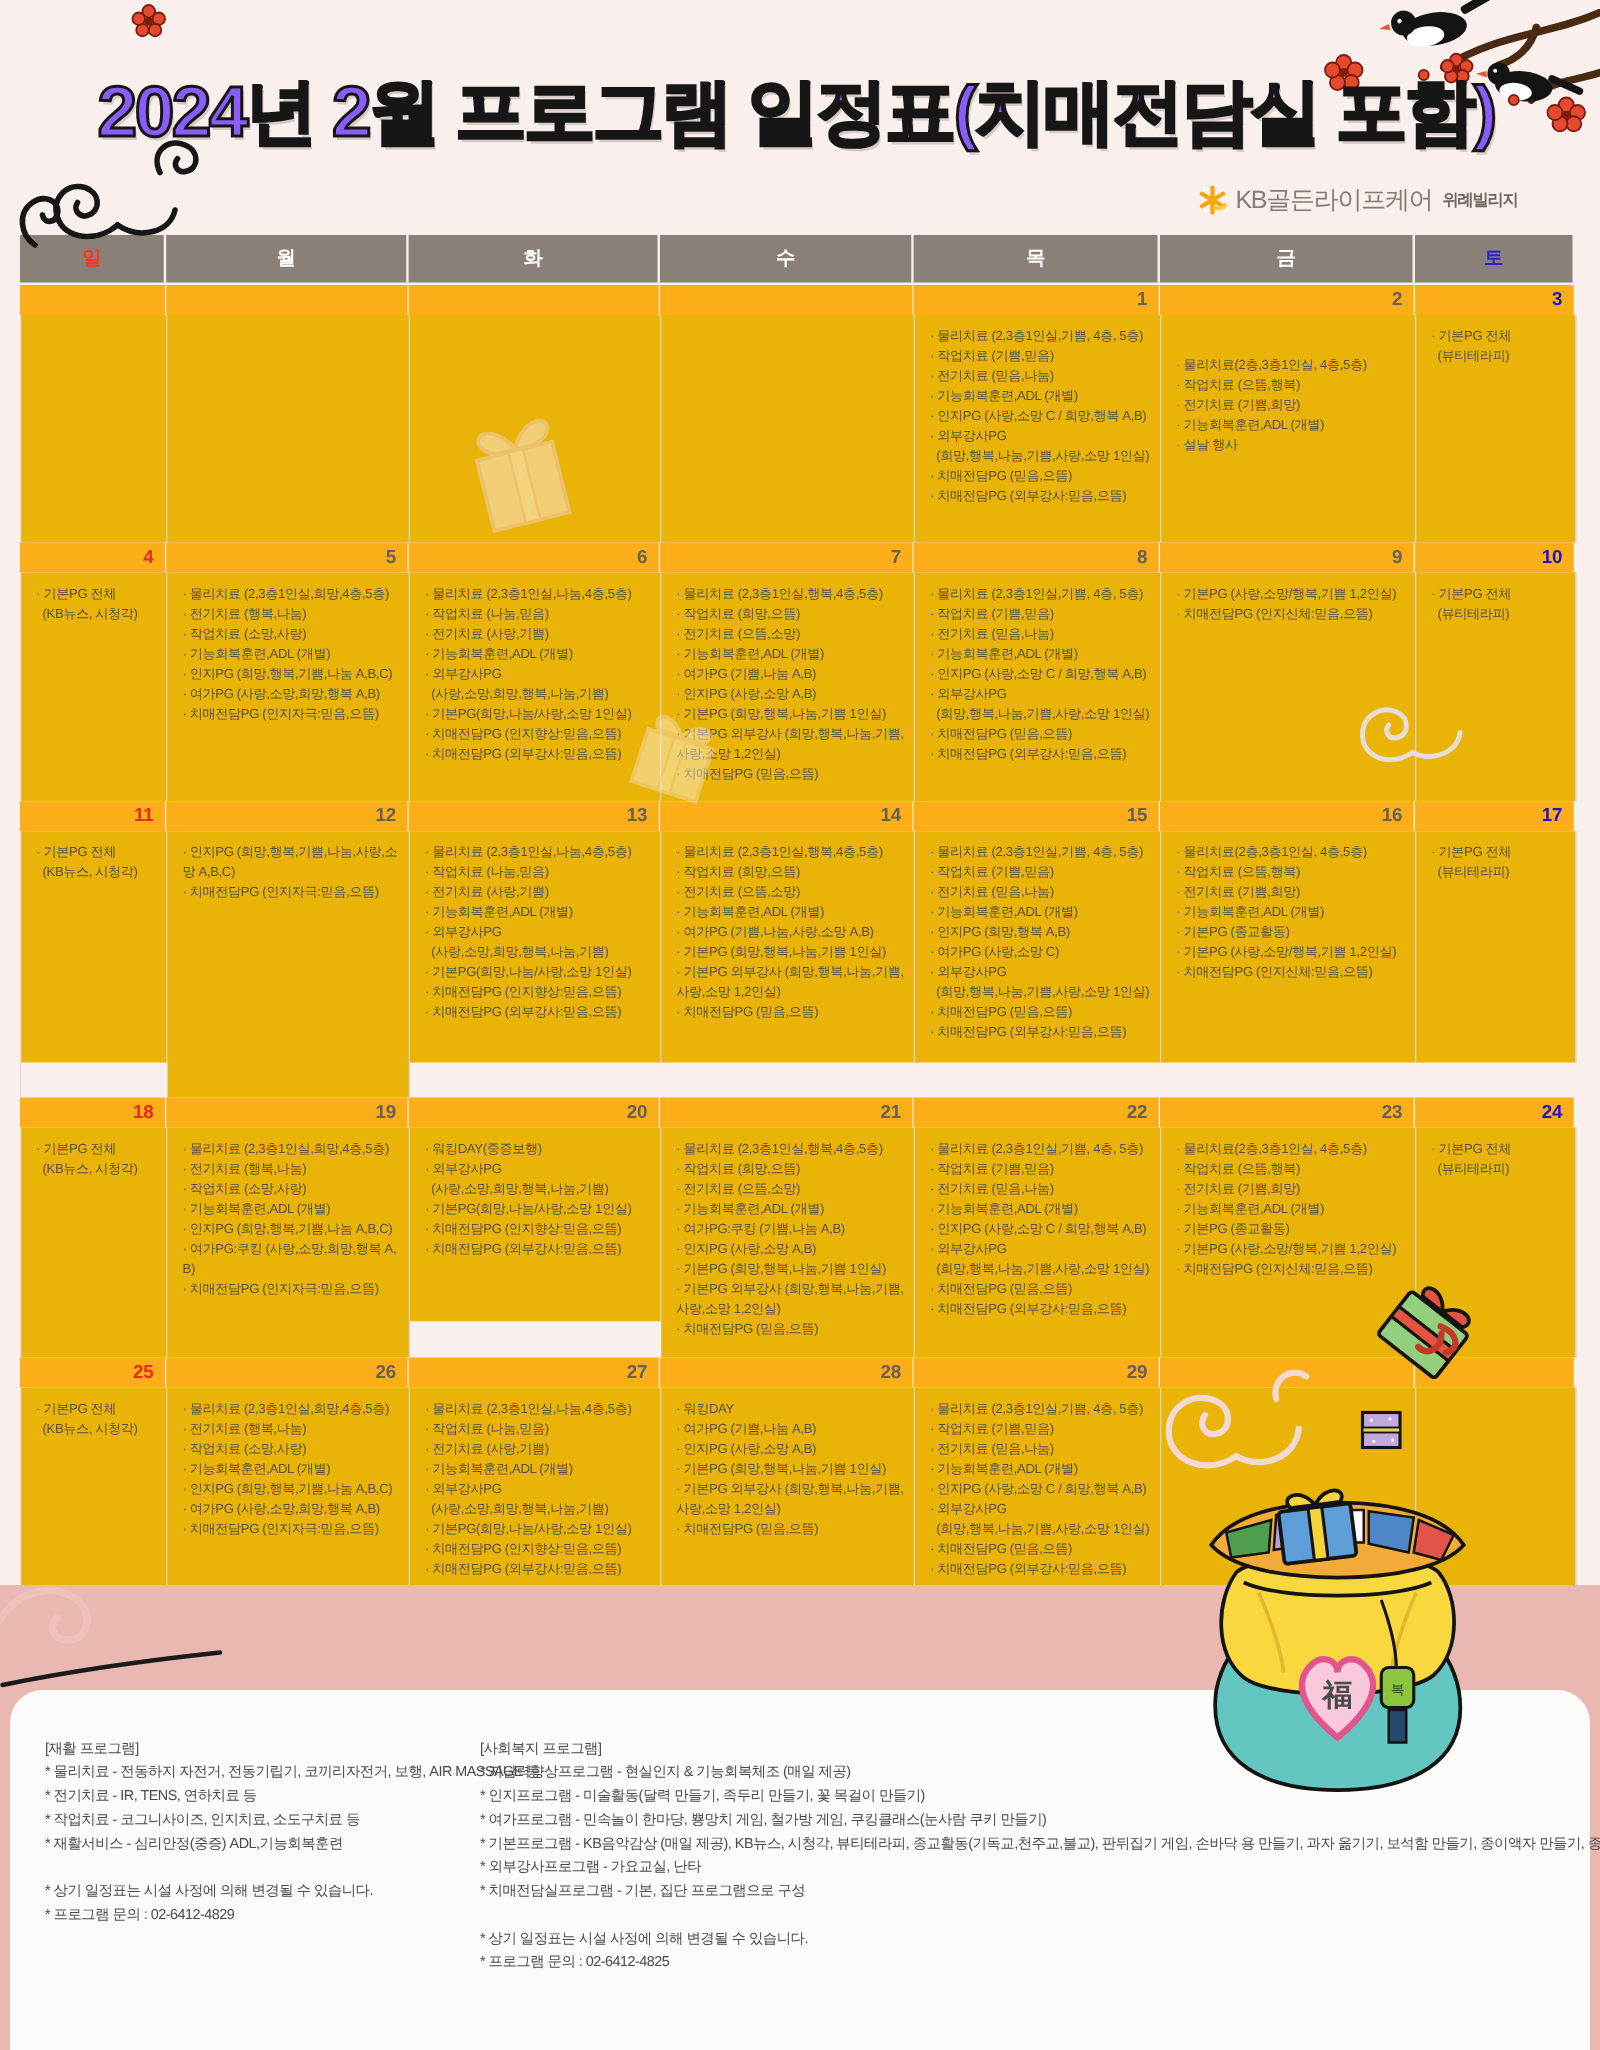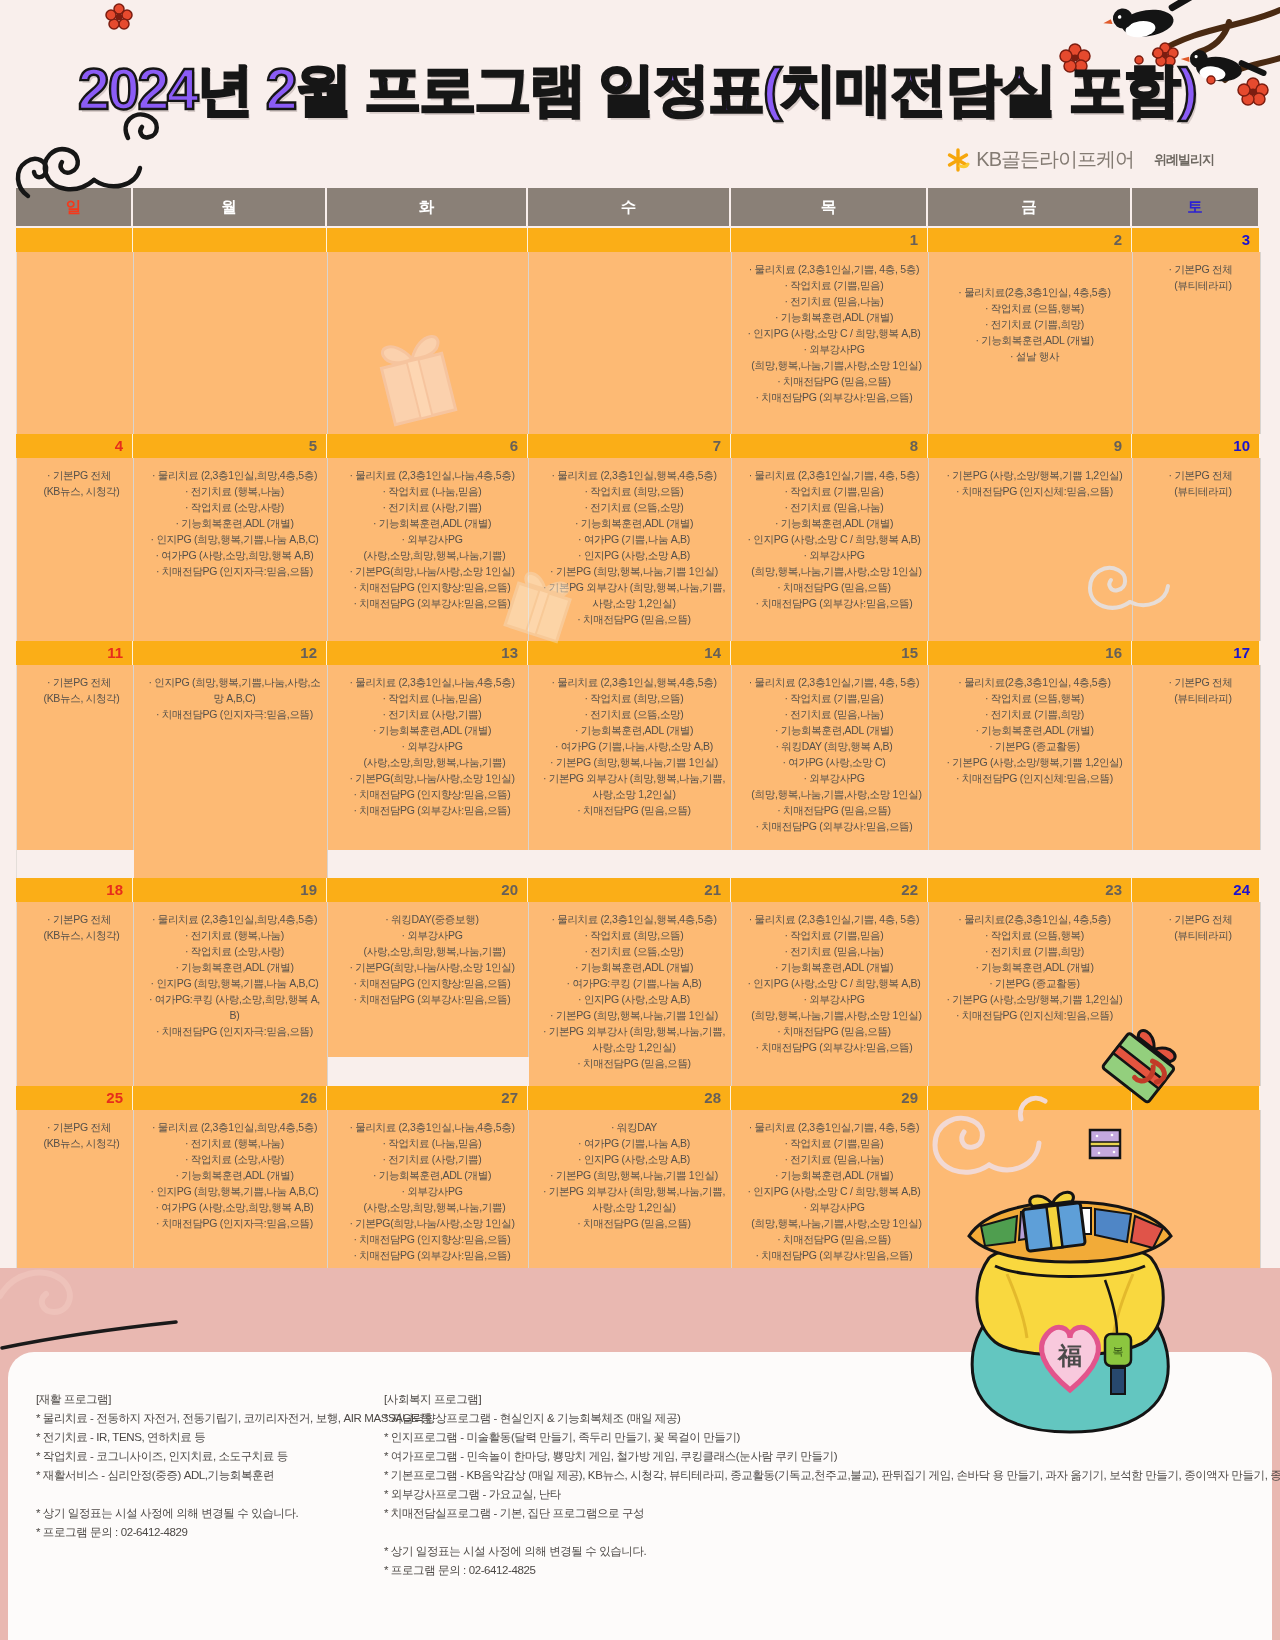--- a/index.html
+++ b/index.html
@@ -6,36 +6,36 @@
   body{font-family:"Liberation Sans","DejaVu Sans",sans-serif;}
   #stage{position:relative;width:1280px;height:1640px;background:#f9efec;overflow:hidden;}
 
   
   .title{position:absolute;left:78px;top:52px;width:1090px;z-index:4;
     font-size:57px;font-weight:800;letter-spacing:-2px;color:#8b5cf6;
     -webkit-text-stroke:2.4px #161616;
     text-shadow:2px 3px 0 rgba(60,40,40,.18);white-space:nowrap;}
   .brand{position:absolute;top:146px;right:66px;z-index:4;display:flex;align-items:center;gap:6px;}
   .brand .bname{font-size:20px;font-weight:400;color:#847b73;letter-spacing:-1px;}
-  .brand .bsub{font-size:13px;font-weight:700;color:#6e6861;letter-spacing:-1px;margin-left:14px;font-family:Liberation Serif, serif;}
+  .brand .bsub{font-size:13px;font-weight:700;color:#6e6861;letter-spacing:-1px;margin-left:2px;font-family:Liberation Serif, serif;}
 
   
   #calendar{position:absolute;left:16px;top:188px;width:1244px;z-index:2;}
   .cal-row{display:grid;grid-template-columns:117px 194px 201px 203px 197px 204px 128px;}
   .day-head{height:38px;line-height:38px;text-align:center;background:#8a8077;color:#fff;
     font-size:15.5px;font-weight:700;border-right:2px solid #f9efec;}
   .day-head.sun{color:#f5381b;}
   .day-head.sat{color:#2a1fd4;}
   .head-row{margin-bottom:2px;}
   .date-cell{height:24px;line-height:24px;background:#fbae17;text-align:right;padding-right:9px;
     font-size:15px;font-weight:700;color:#676058;border-right:1px solid rgba(255,255,255,.85);box-sizing:border-box;}
   .date-cell.sun{color:#e62d1c;}
   .date-cell.sat{color:#1d13ce;}
-  .day-cell{background:#fdba74;border-right:1px solid #d9d4cf;box-sizing:border-box;
-    padding:9px 4px 16px 12px;overflow:hidden;text-align:center;}
+  .day-cell{background:#eab308;border-right:1px solid #d9d4cf;box-sizing:border-box;
+    padding:9px 4px 16px 12px;overflow:hidden;}
   .content-row{border-left:1px solid #e4ded9;}
   .content-row .day-cell:first-child{border-left:none;}
   .day-cell.offset{padding-top:32px;}
   .item{font-size:10.5px;line-height:16px;color:#55504a;letter-spacing:-0.3px;word-break:break-all;}
   .item.cont{padding-left:5px;}
 
   
   .pink-band{position:absolute;left:0;top:1268px;width:1280px;height:372px;background:#e9b8b1;z-index:3;}
   .footer-panel{position:absolute;left:8px;top:1352px;width:1264px;height:288px;background:#fdfbfa;
     border-radius:26px 26px 0 0;z-index:5;}
@@ -298,21 +298,21 @@
           <div class="item">· 여가PG (기쁨,나눔,사랑,소망 A,B)</div>
           <div class="item">· 기본PG (희망,행복,나눔,기쁨 1인실)</div>
           <div class="item">· 기본PG 외부강사 (희망,행복,나눔,기쁨,사랑,소망 1,2인실)</div>
           <div class="item">· 치매전담PG (믿음,으뜸)</div>
         </div>
         <div class="day-cell" style="height: 185px;">
           <div class="item">· 물리치료 (2,3층1인실,기쁨, 4층, 5층)</div>
           <div class="item">· 작업치료 (기쁨,믿음)</div>
           <div class="item">· 전기치료 (믿음,나눔)</div>
           <div class="item">· 기능회복훈련,ADL (개별)</div>
-          <div class="item">· 워킹DAY (희망,행복 A,B)</div>
+          <div class="item">· 인지PG (희망,행복 A,B)</div>
           <div class="item">· 여가PG (사랑,소망 C)</div>
           <div class="item">· 외부강사PG</div>
           <div class="item cont">(희망,행복,나눔,기쁨,사랑,소망 1인실)</div>
           <div class="item">· 치매전담PG (믿음,으뜸)</div>
           <div class="item">· 치매전담PG (외부강사:믿음,으뜸)</div>
         </div>
         <div class="day-cell" style="height: 185px;">
           <div class="item">· 물리치료(2층,3층1인실, 4층,5층)</div>
           <div class="item">· 작업치료 (으뜸,행복)</div>
           <div class="item">· 전기치료 (기쁨,희망)</div>

